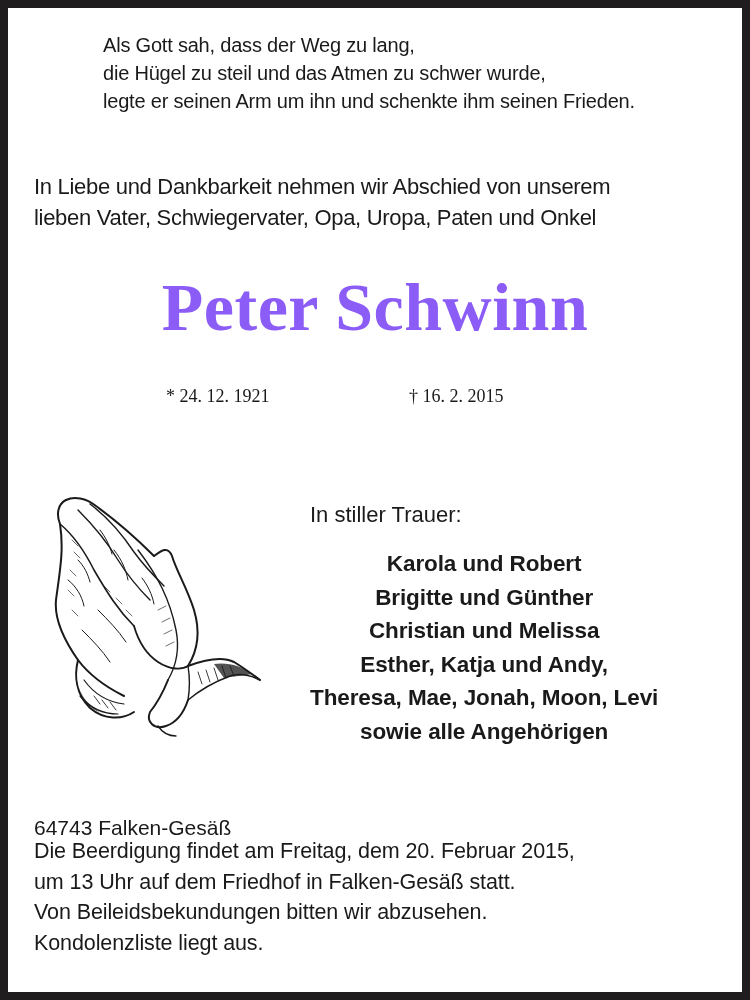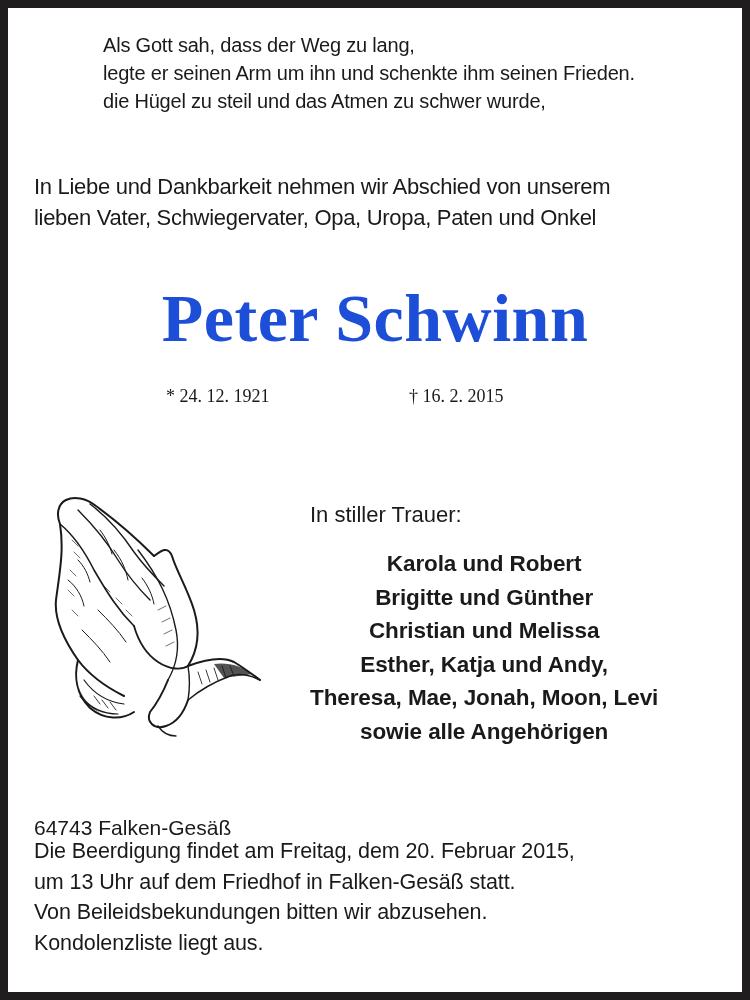--- a/index.html
+++ b/index.html
@@ -40,27 +40,27 @@
       font-size: 22px;
       line-height: 31px;
       letter-spacing: -0.3px;
     }
     .intro div { height: 31px; }
 
     .name {
       left: 0;
       width: 750px;
       text-align: center;
-      top: 278px;
+      top: 267px;
       font-family: "Liberation Serif", "DejaVu Serif", serif;
       font-weight: bold;
       font-size: 68px;
       line-height: 80px;
       letter-spacing: 0.5px;
-      color: #1d4ed8;
+      color: #8b5cf6;
     }
 
     .date {
       top: 382px;
       font-size: 18px;
       line-height: 28px;
       font-family: Liberation Serif, serif;
     }
     .date-birth { left: 166px; }
     .date-death { left: 409px; }
@@ -103,22 +103,22 @@
     }
     .funeral div { height: 30.5px; }
   </style>
 </head>
 <body>
 
 <div class="frame"></div>
 
 <div class="abs verse">
   <div>Als Gott sah, dass der Weg zu lang,</div>
+  <div>die Hügel zu steil und das Atmen zu schwer wurde,</div>
   <div>legte er seinen Arm um ihn und schenkte ihm seinen Frieden.</div>
-  <div>die Hügel zu steil und das Atmen zu schwer wurde,</div>
 </div>
 
 <div class="abs intro">
   <div>In Liebe und Dankbarkeit nehmen wir Abschied von unserem</div>
   <div>lieben Vater, Schwiegervater, Opa, Uropa, Paten und Onkel</div>
 </div>
 
 <div class="abs name">Peter Schwinn</div>
 
 <div class="abs date date-birth">* 24. 12. 1921</div>

